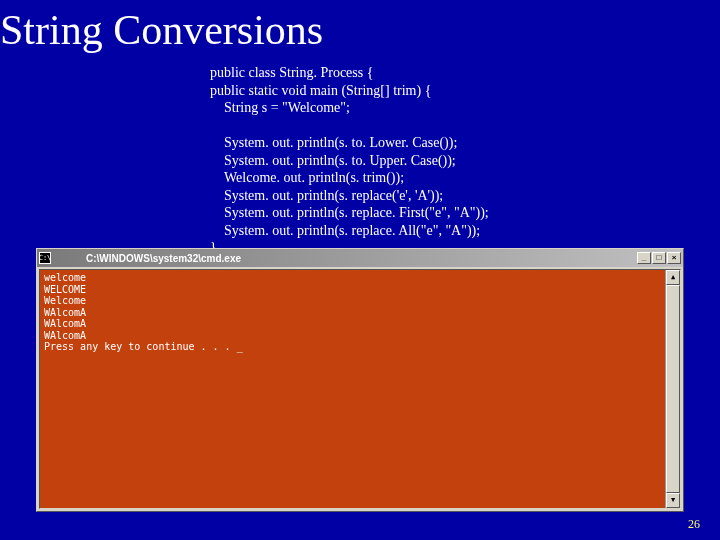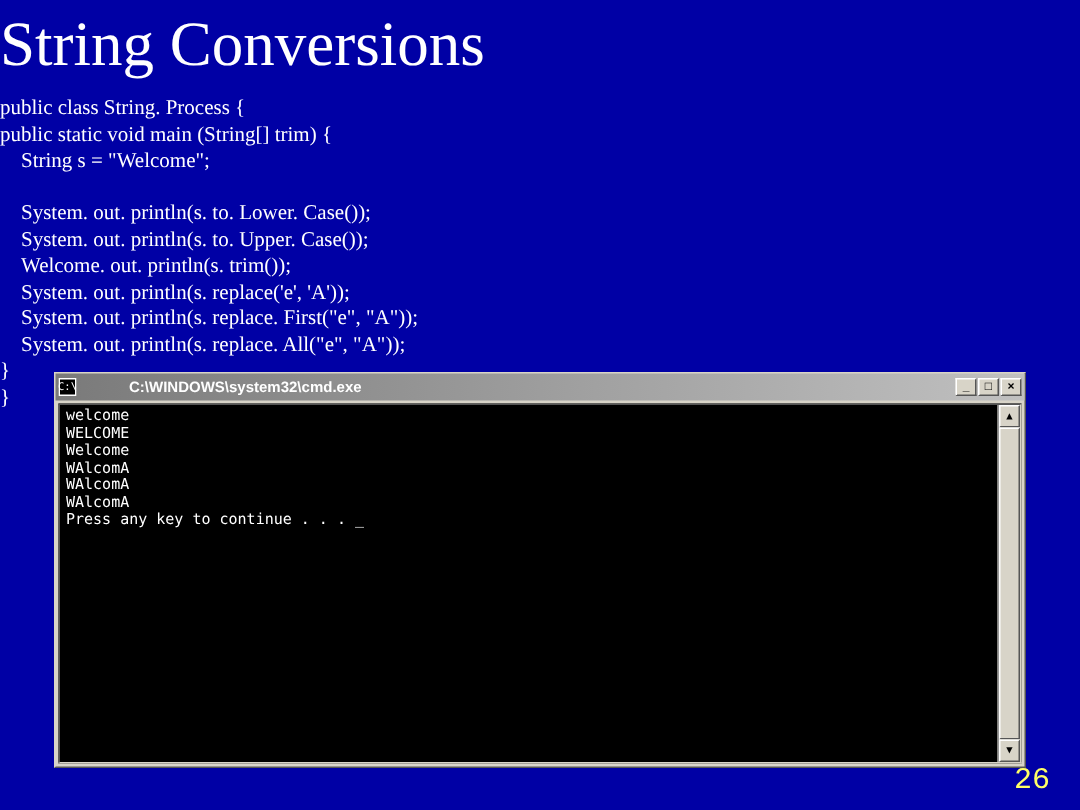--- a/index.html
+++ b/index.html
@@ -17,20 +17,21 @@
       text-align: left;
       padding-top: 6px;
       padding-bottom: 10px;
       font-weight: normal;
     }
     .code-block {
       color: #fff;
       font-family: "Times New Roman", serif;
       font-size: 14px;
       line-height: 1.25;
+      margin-left: 210px;
       margin-bottom: 18px;
     }
     .code-line { white-space: pre; }
     .code-indent1 { margin-left: 14px; }
     .console-window {
       position: absolute;
       left: 36px;
       top: 248px;
       width: 648px;
       height: 264px;
@@ -86,21 +87,21 @@
       display: flex;
       align-items: center;
       justify-content: center;
       font-family: Arial, sans-serif;
       font-size: 8px;
       font-weight: bold;
       color: #000;
       line-height: 1;
     }
     .console-content {
-      background: #000000;
+      background: #c2410c;
       border-top: 1px solid #555;
       border-left: 1px solid #555;
       border-right: 1px solid #d8d4c8;
       border-bottom: 1px solid #d8d4c8;
       margin: 2px;
       height: calc(100% - 22px);
       padding: 2px 4px;
       color: #fff;
       font-family: "Lucida Console", monospace;
       font-size: 10px;
@@ -139,22 +140,22 @@
       border-top: 1px solid #fff;
       border-left: 1px solid #fff;
       border-right: 1px solid #555;
       border-bottom: 1px solid #555;
     }
     .page-number {
       position: absolute;
       right: 20px;
       bottom: 8px;
       color: #ffff66;
-      font-family: Liberation Mono, monospace;
-      font-size: 20px;
+      font-family: Liberation Serif, serif;
+      font-size: 12px;
     }
   </style>
 </head>
 <body>
 
 <h1 class="title">String Conversions</h1>
 
 <div class="code-block">
   <div class="code-line">public class String. Process {</div>
   <div class="code-line">public static void main (String[] trim) {</div>

